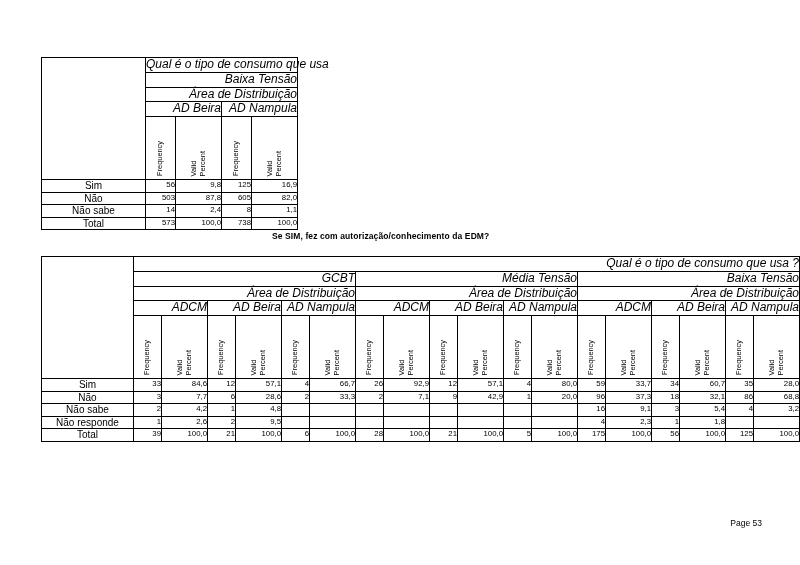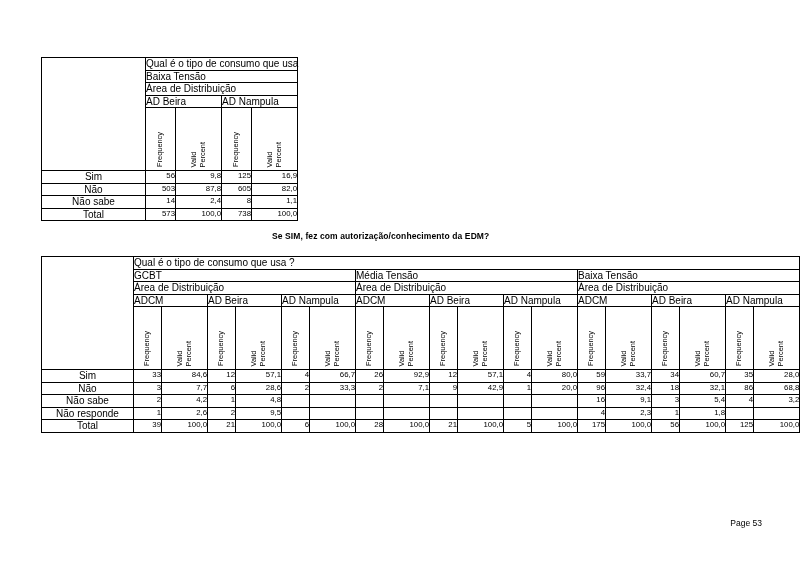--- a/index.html
+++ b/index.html
@@ -52,25 +52,26 @@
     font-weight: normal;
     vertical-align: middle;
     line-height: 1.15;
     background: #fff;
   }
 
   
   table.spss { border: 1.4px solid #000; }
 
   .hdr {
-    text-align: left;
-    font-size: 10px;
+    text-align: right;
+    font-size: 12px;
     height: 11px;
     padding: 0 2px;
     white-space: nowrap;
+    font-style: italic;
   }
   .corner-blank {
     border-right: 1.4px solid #000 !important;
   }
   .rot-cell {
     height: 62px;
     position: relative;
     padding: 0;
   }
   .rot-inner {
@@ -381,21 +382,21 @@
           <td class="num">28,6</td>
           <td class="num">2</td>
           <td class="num">33,3</td>
           <td class="num grpsep-left">2</td>
           <td class="num">7,1</td>
           <td class="num">9</td>
           <td class="num">42,9</td>
           <td class="num">1</td>
           <td class="num">20,0</td>
           <td class="num grpsep-left">96</td>
-          <td class="num">32,4</td>
+          <td class="num">37,3</td>
           <td class="num">18</td>
           <td class="num">32,1</td>
           <td class="num">86</td>
           <td class="num">68,8</td>
         </tr>
       <tr id="t2-r2">
           <td class="rowlabel">Não sabe</td>
           <td class="num">2</td>
           <td class="num">4,2</td>
           <td class="num">1</td>

